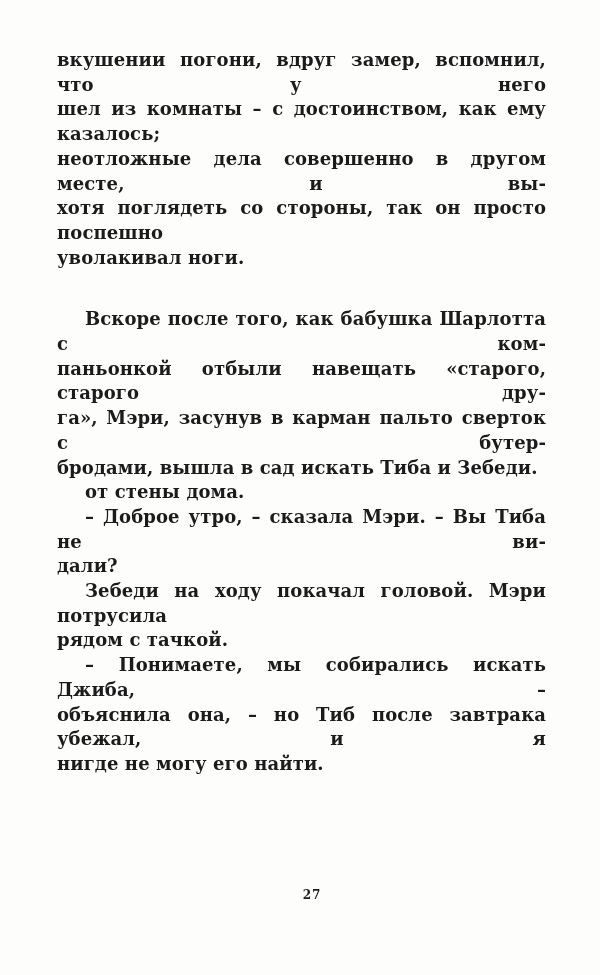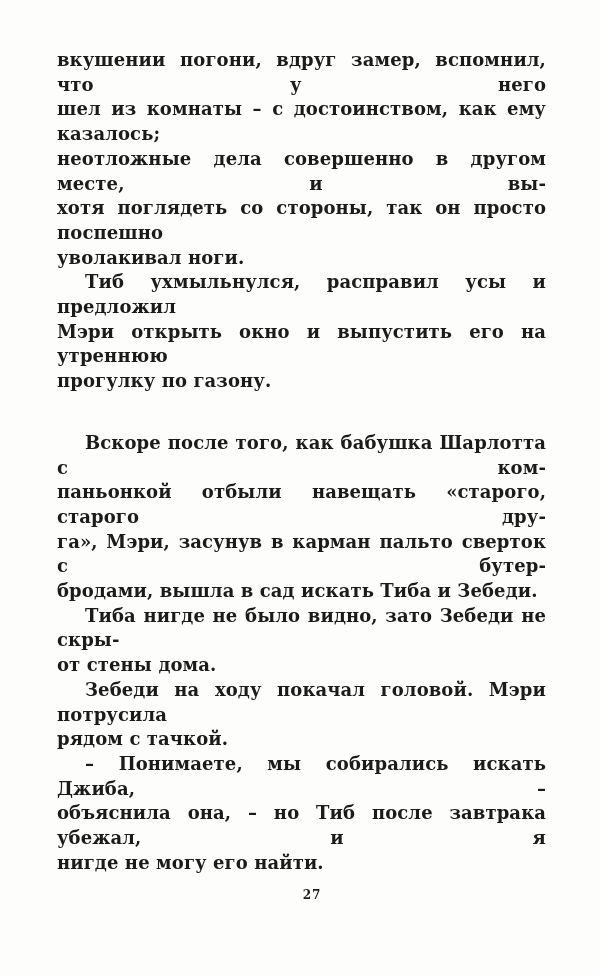--- a/index.html
+++ b/index.html
@@ -58,34 +58,32 @@
 
 <div class="page">
   <div class="text-block" id="text-block">
       <div class="para">
         <div class="line">вкушении погони, вдруг замер, вспомнил, что у него</div>
         <div class="line">шел из комнаты – с достоинством, как ему казалось;</div>
         <div class="line">неотложные дела совершенно в другом месте, и вы-</div>
         <div class="line">хотя поглядеть со стороны, так он просто поспешно</div>
         <div class="line last">уволакивал ноги.</div>
       </div>
-      <div class="para indent">
-        <div class="line">Тиб ухмыльнулся, расправил усы и предложил</div>
-        <div class="line">Мэри открыть окно и выпустить его на утреннюю</div>
-        <div class="line last">прогулку по газону.</div>
-      </div>
       <div class="para indent space-before">
         <div class="line">Вскоре после того, как бабушка Шарлотта с ком-</div>
         <div class="line">паньонкой отбыли навещать «старого, старого дру-</div>
         <div class="line">га», Мэри, засунув в карман пальто сверток с бутер-</div>
         <div class="line last">бродами, вышла в сад искать Тиба и Зебеди.</div>
       </div>
       <div class="para indent">
-        <div class="line">Тиба нигде не было видно, зато Зебеди не скры-</div>
         <div class="line last">от стены дома.</div>
+      </div>
+      <div class="para indent">
+        <div class="line">– Доброе утро, – сказала Мэри. – Вы Тиба не ви-</div>
+        <div class="line last">дали?</div>
       </div>
       <div class="para indent">
         <div class="line">Зебеди на ходу покачал головой. Мэри потрусила</div>
         <div class="line last">рядом с тачкой.</div>
       </div>
       <div class="para indent">
         <div class="line">– Понимаете, мы собирались искать Джиба, –</div>
         <div class="line">объяснила она, – но Тиб после завтрака убежал, и я</div>
         <div class="line last">нигде не могу его найти.</div>
       </div>

